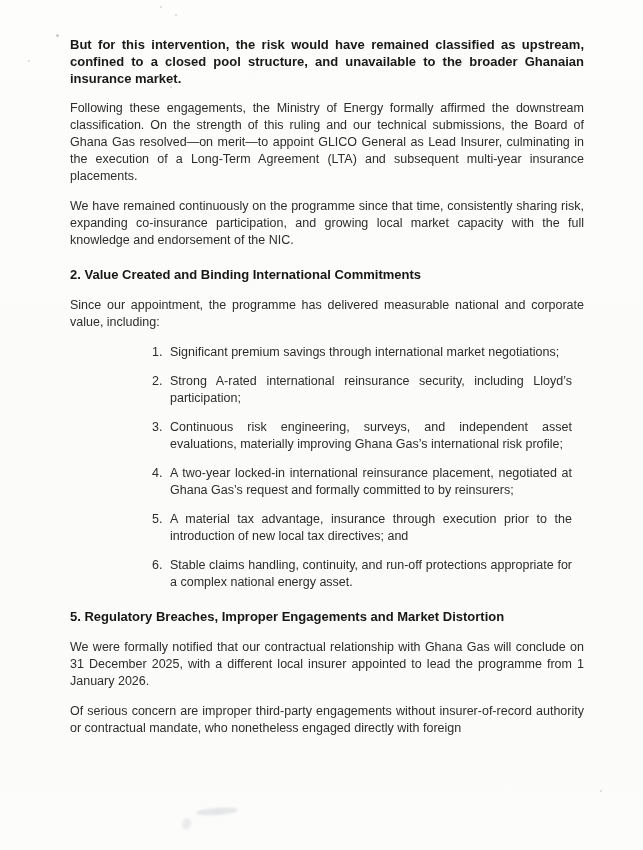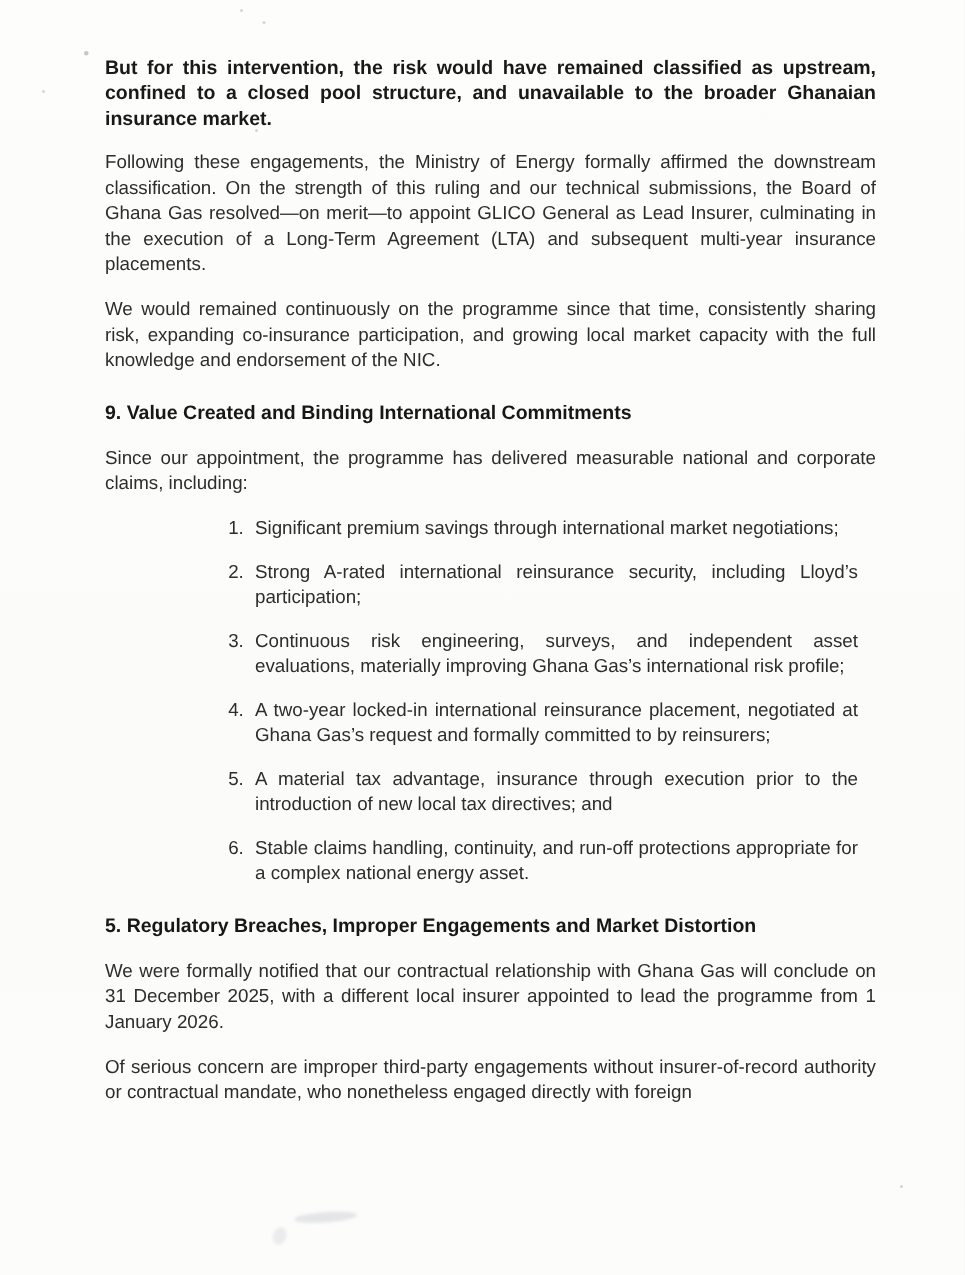--- a/index.html
+++ b/index.html
@@ -103,25 +103,25 @@
   <div class="artifact smudge" style="left:196px; top:808px;"></div>
   <div class="artifact smudge2" style="left:182px; top:818px;"></div>
   <div class="artifact speck small" style="left:600px; top:790px;"></div>
 
   <div class="content">
 
     <p class="para bold">But for this intervention, the risk would have remained classified as upstream, confined to a closed pool structure, and unavailable to the broader Ghanaian insurance market.</p>
 
     <p class="para">Following these engagements, the Ministry of Energy formally affirmed the downstream classification. On the strength of this ruling and our technical submissions, the Board of Ghana Gas resolved—on merit—to appoint GLICO General as Lead Insurer, culminating in the execution of a Long-Term Agreement (LTA) and subsequent multi-year insurance placements.</p>
 
-    <p class="para">We would remained continuously on the programme since that time, consistently sharing risk, expanding co-insurance participation, and growing local market capacity with the full knowledge and endorsement of the NIC.</p>
+    <p class="para">We have remained continuously on the programme since that time, consistently sharing risk, expanding co-insurance participation, and growing local market capacity with the full knowledge and endorsement of the NIC.</p>
 
-    <p class="heading">9. Value Created and Binding International Commitments</p>
+    <p class="heading">2. Value Created and Binding International Commitments</p>
 
-    <p class="para">Since our appointment, the programme has delivered measurable national and corporate claims, including:</p>
+    <p class="para">Since our appointment, the programme has delivered measurable national and corporate value, including:</p>
 
     <ol class="value-list">
       <li>Significant premium savings through international market negotiations;</li>
       <li>Strong A-rated international reinsurance security, including Lloyd’s participation;</li>
       <li>Continuous risk engineering, surveys, and independent asset evaluations, materially improving Ghana Gas’s international risk profile;</li>
       <li>A two-year locked-in international reinsurance placement, negotiated at Ghana Gas’s request and formally committed to by reinsurers;</li>
       <li>A material tax advantage, insurance through execution prior to the introduction of new local tax directives; and</li>
       <li>Stable claims handling, continuity, and run-off protections appropriate for a complex national energy asset.</li>
     </ol>
 

